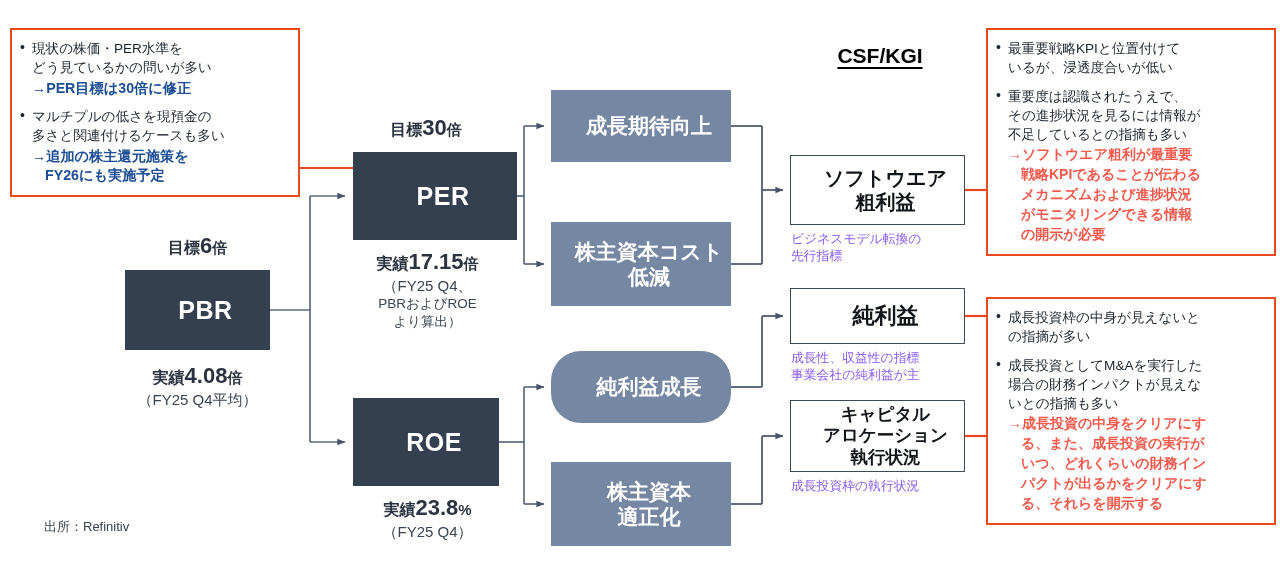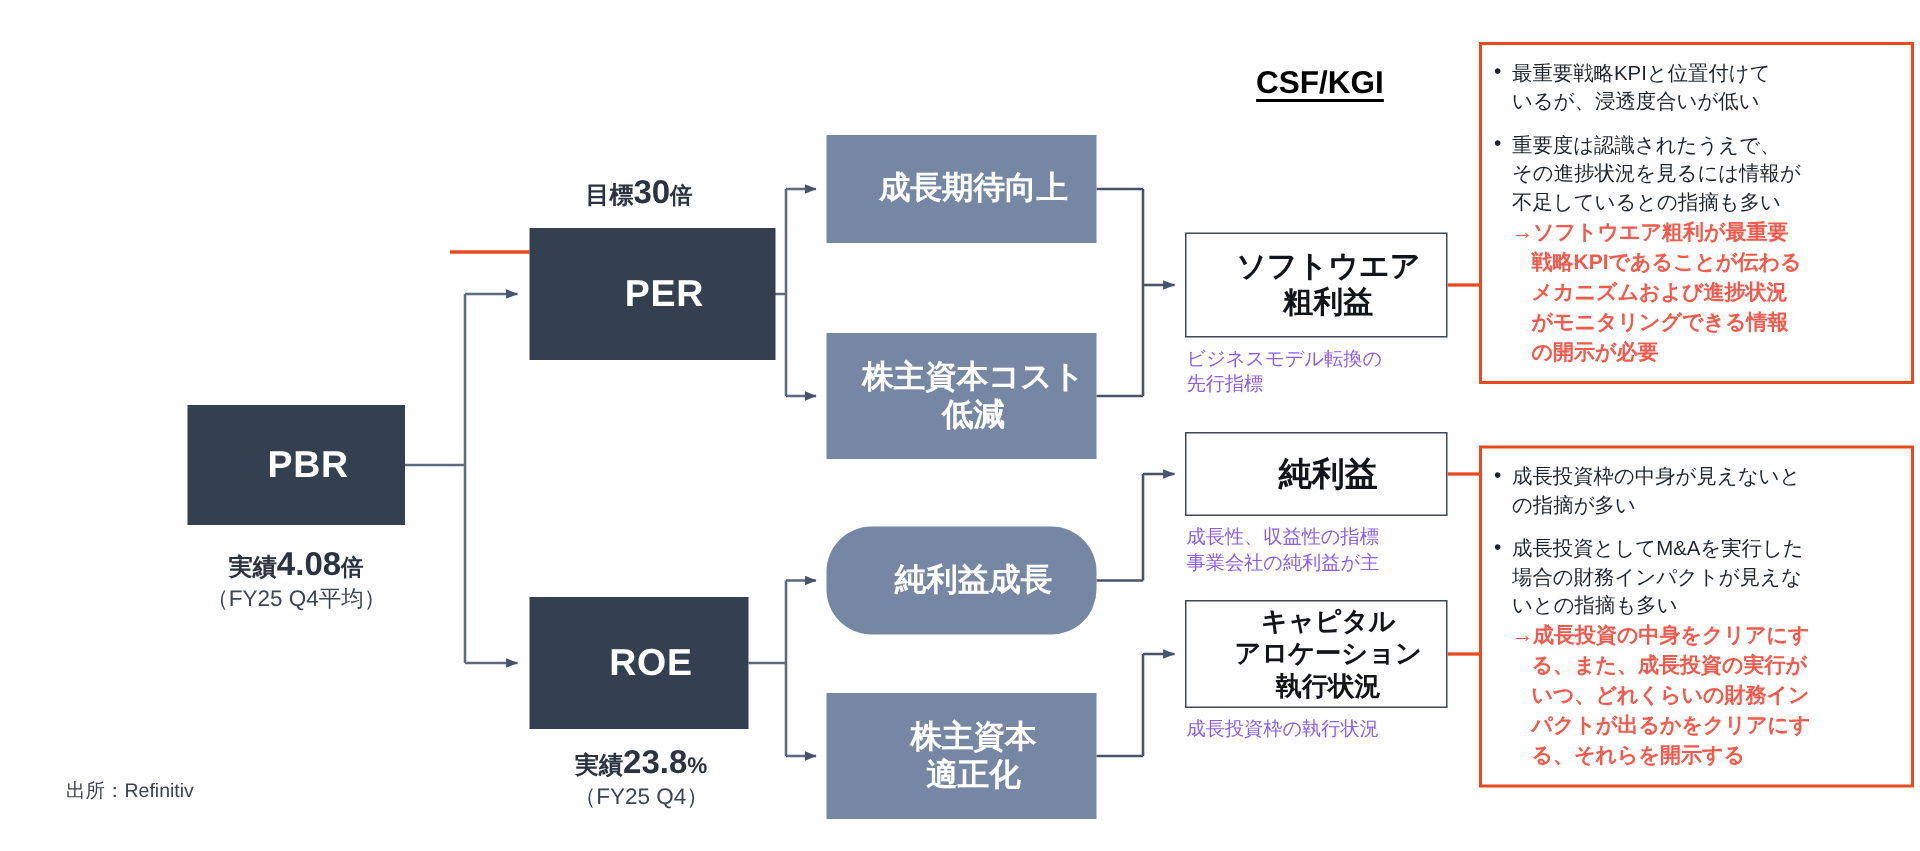--- a/index.html
+++ b/index.html
@@ -219,34 +219,60 @@
       <path d="M300,168 L353,168"></path>
     </g>
 
     <g stroke="#e8491f" stroke-width="2.2" fill="none">
       <path d="M986,190 L965,190"></path>
       <path d="M986,316 L965,316"></path>
       <path d="M986,436 L965,436"></path>
     </g>
   </svg>
 
-
+  <div class="callout callout-left">
+    <ul>
+      <li>
+        <span>現状の株価・PER水準を</span><br>
+        <span>どう見ているかの問いが多い</span>
+        <span class="accent-blue">→PER目標は30倍に修正</span>
+      </li>
+      <li>
+        <span>マルチプルの低さを現預金の</span><br>
+        <span>多さと関連付けるケースも多い</span>
+        <span class="accent-blue">
+          <span>→追加の株主還元施策を</span>
+          <span class="ind">FY26にも実施予定</span>
+        </span>
+      </li>
+    </ul>
+  </div>
+
+  <div class="kpi-label lbl-pbr-top">
+    <span class="lbl">目標</span><span class="num">6</span><span class="unit">倍</span>
+  </div>
   <div class="node kpi-box pbr">
     <span>PBR</span>
   </div>
   <div class="kpi-label lbl-pbr-bottom">
     <span class="lbl">実績</span><span class="num">4.08</span><span class="unit">倍</span>
     <span class="sub">（FY25 Q4平均）</span>
   </div>
 
   <div class="kpi-label lbl-per-top">
     <span class="lbl">目標</span><span class="num">30</span><span class="unit">倍</span>
   </div>
   <div class="node kpi-box per">
     <span>PER</span>
+  </div>
+  <div class="kpi-label lbl-per-bottom">
+    <span class="lbl">実績</span><span class="num">17.15</span><span class="unit">倍</span>
+    <span class="sub">（FY25 Q4、</span>
+    <span class="sub small">PBRおよびROE</span>
+    <span class="sub small">より算出）</span>
   </div>
 
   <div class="kpi-label lbl-roe-top">
     <span class="lbl">目標</span><span class="num">20</span><span class="unit">%</span>
   </div>
   <div class="node kpi-box roe">
     <span>ROE</span>
   </div>
   <div class="kpi-label lbl-roe-bottom">
     <span class="lbl">実績</span><span class="num">23.8</span><span class="unit">%</span>

